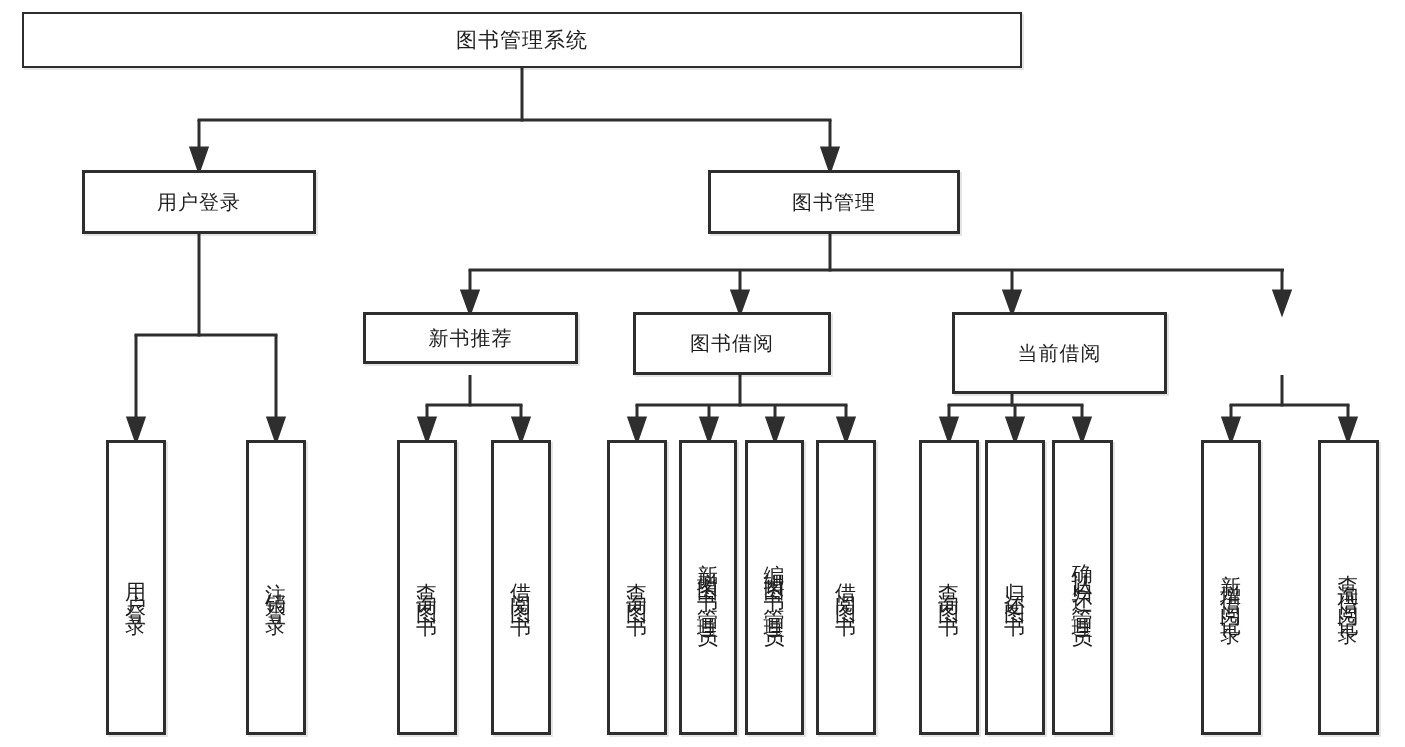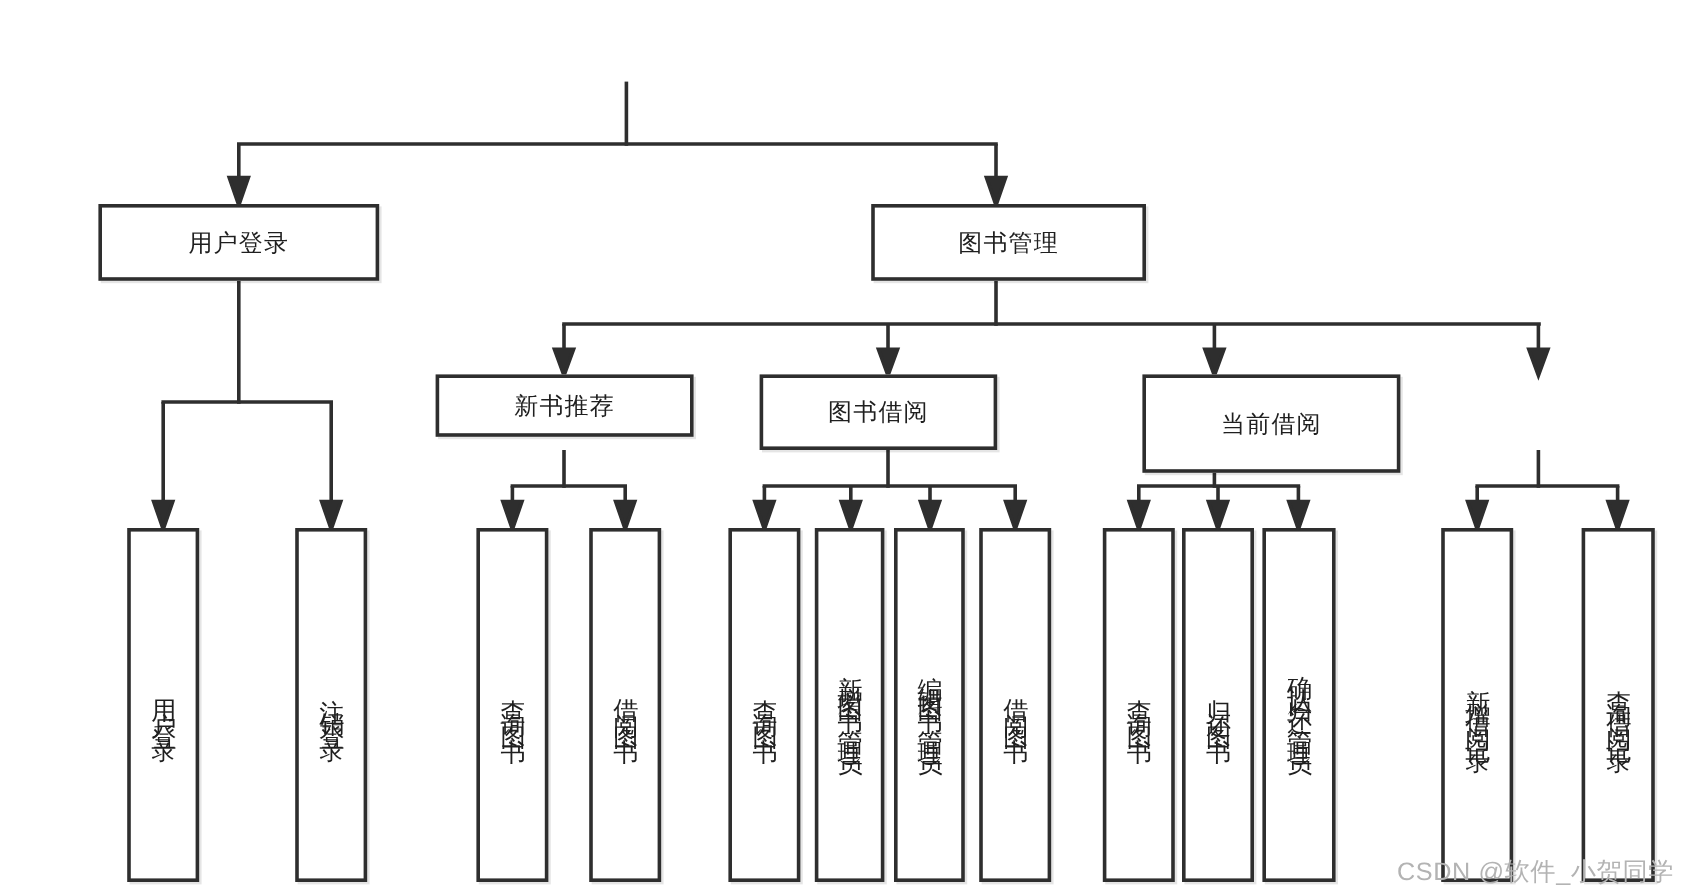--- a/index.html
+++ b/index.html
@@ -112,37 +112,37 @@
 
       <line x1="1282" y1="375" x2="1282" y2="406.5"></line>
       <line x1="1229.5" y1="405" x2="1349.5" y2="405"></line>
       <line x1="1231" y1="405" x2="1231" y2="420"></line>
       <polygon points="1223,418 1239,418 1231,441"></polygon>
       <line x1="1348" y1="405" x2="1348" y2="420"></line>
       <polygon points="1340,418 1356,418 1348,441"></polygon>
     </g>
   </svg>
 
+  <div class="box hbox root-box" style="left:22px;top:12px;width:1000px;height:56px">图书管理系统</div>
 
   <div class="box hbox" style="left:82px;top:170px;width:234px;height:64px">用户登录</div>
-  <div class="box hbox" style="left:726px;top:170px;width:229px;height:64px">图书管理</div>
+  <div class="box hbox" style="left:708px;top:170px;width:252px;height:64px">图书管理</div>
 
   <div class="box hbox" style="left:363px;top:312px;width:215px;height:52px">新书推荐</div>
   <div class="box hbox" style="left:633px;top:312px;width:198px;height:63px">图书借阅</div>
   <div class="box hbox" style="left:952px;top:312px;width:215px;height:82px">当前借阅</div>
 
   <div class="box leaf" style="left:106px;width:60px">用户登录</div>
   <div class="box leaf" style="left:246px;width:60px">注销登录</div>
   <div class="box leaf" style="left:397px;width:60px">查询图书</div>
   <div class="box leaf" style="left:491px;width:60px">借阅图书</div>
   <div class="box leaf" style="left:607px;width:60px">查询图书</div>
   <div class="box leaf tight" style="left:679px;width:58px">新增图书（管理员）</div>
   <div class="box leaf tight" style="left:745px;width:59px">编辑图书（管理员）</div>
   <div class="box leaf" style="left:816px;width:60px">借阅图书</div>
   <div class="box leaf" style="left:919px;width:60px">查询图书</div>
   <div class="box leaf" style="left:985px;width:60px">归还图书</div>
   <div class="box leaf tight" style="left:1052px;width:61px">确认归还（管理员）</div>
   <div class="box leaf mid" style="left:1201px;width:60px">新增借阅记录</div>
   <div class="box leaf mid" style="left:1318px;width:61px">查询借阅记录</div>
 
-  <div class="watermark">CSDN @软件_小贺同学</div>
 
 </div>
 
 </body></html>

